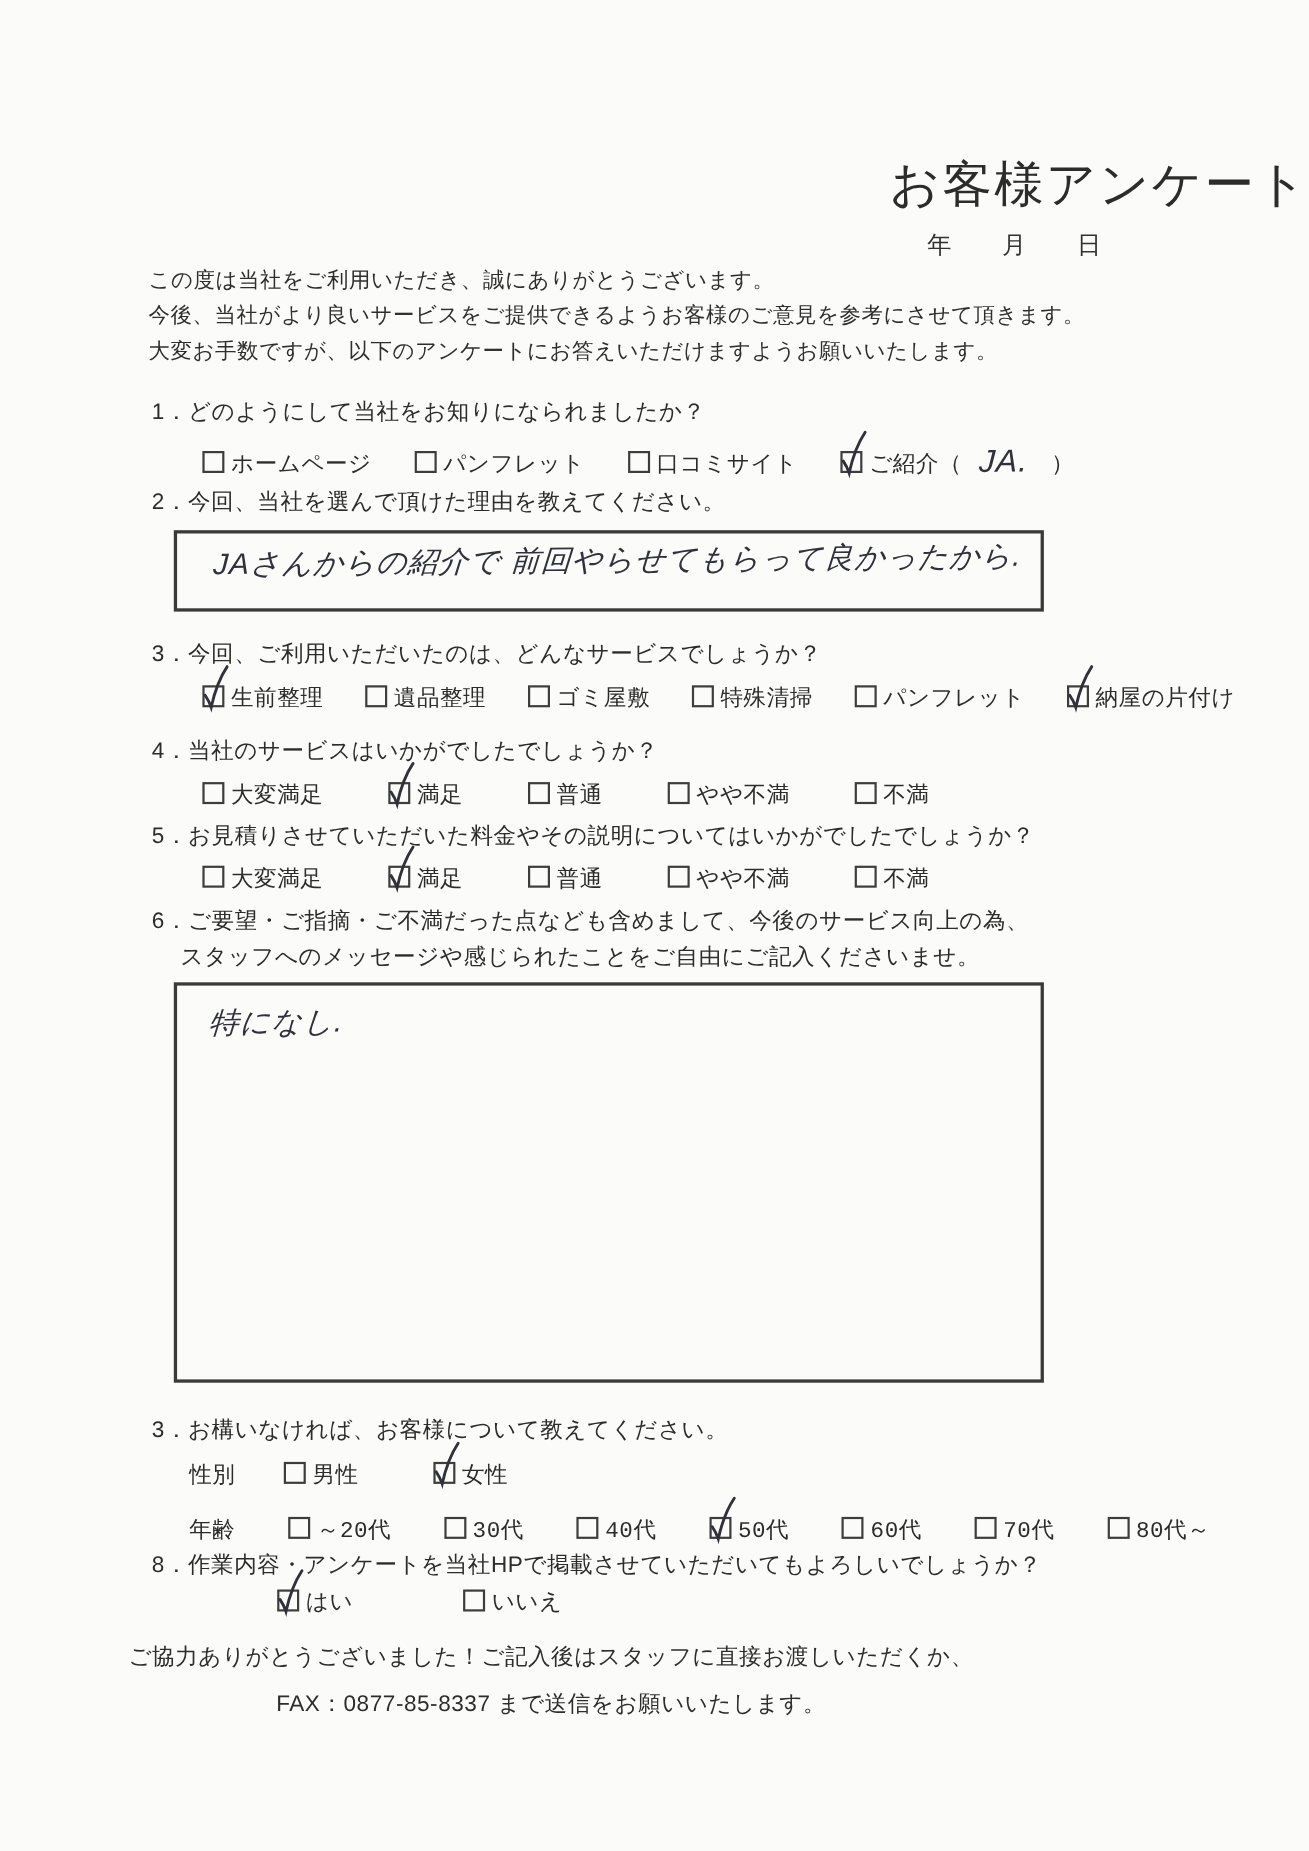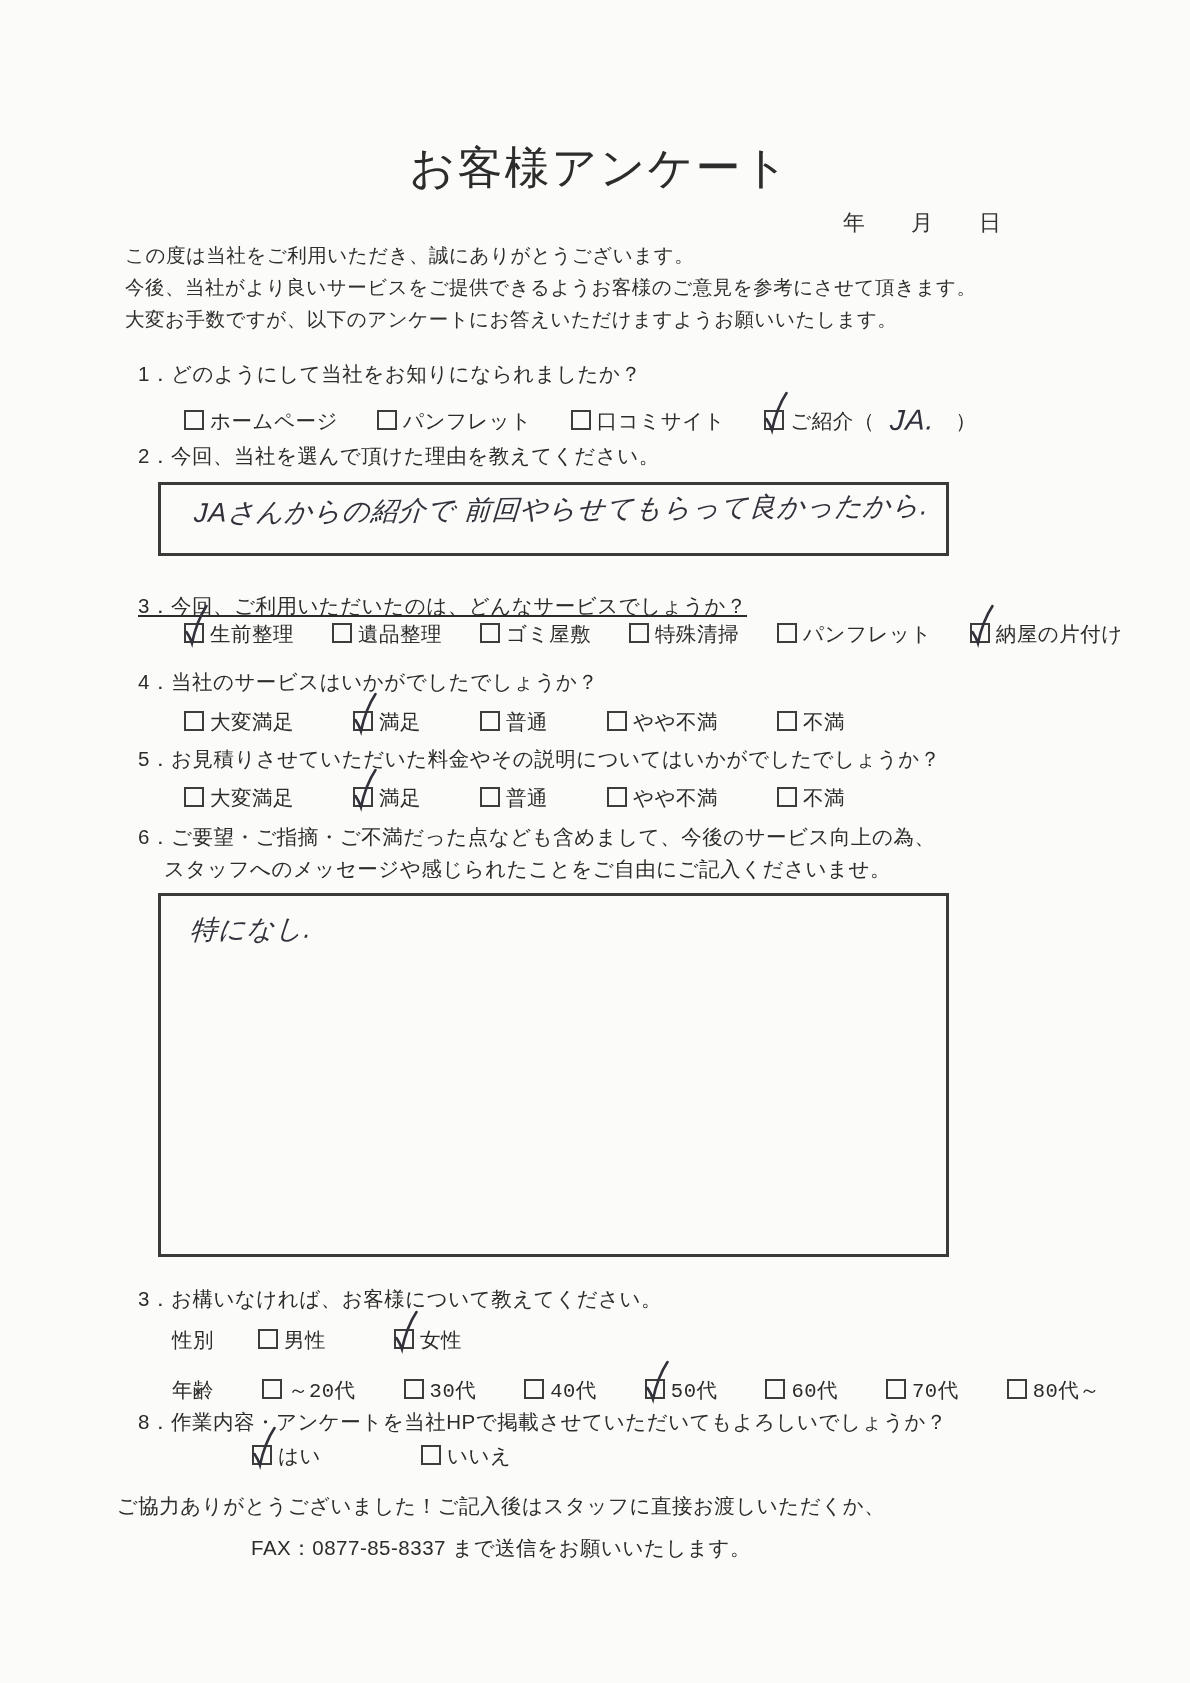--- a/index.html
+++ b/index.html
@@ -7,31 +7,31 @@
     width:1190px;height:1683px;
     background:#fbfbf9;
     font-family:"Liberation Sans","DejaVu Sans",sans-serif;
     color:#2b2b2b;
     position:relative;
     overflow:hidden;
   }
   .abs{position:absolute;}
   .title{
     top:138px;left:0;width:1190px;
-    text-align:center;
+    text-align:right;
     font-size:45px;font-weight:500;letter-spacing:2px;
     color:#2c2c2c;margin:0;padding-left:10px;box-sizing:border-box;
   }
   .date-row{
     top:208px;left:843px;
     display:flex;gap:46px;
     font-size:22px;color:#323232;
   }
   .intro{
-    top:239px;left:125px;
+    top:239px;left:135px;
     font-size:19.5px;line-height:32px;color:#2e2e2e;
     letter-spacing:.5px;
   }
   .q-label{
     font-size:20.5px;color:#2c2c2c;letter-spacing:.5px;
     white-space:nowrap;
   }
   .opt-row{
     display:flex;align-items:center;white-space:nowrap;
   }
@@ -113,21 +113,21 @@
     <span class="hand referral-hand">JA.</span>
     <span class="opt-label">）</span>
   </span>
 </div>
 
 <div class="abs q-label" style="top:442px;left:138px;">2．今回、当社を選んで頂けた理由を教えてください。</div>
 <div class="abs answer-box" style="top:482px;left:158px;width:791px;height:74px;">
   <span class="hand box2-hand">JAさんからの紹介で 前回やらせてもらって良かったから.</span>
 </div>
 
-<div class="abs q-label" style="top:592px;left:138px;text-decoration:underline;">3．今回、ご利用いただいたのは、どんなサービスでしょうか？</div>
+<div class="abs q-label" style="top:580px;left:138px;">3．今回、ご利用いただいたのは、どんなサービスでしょうか？</div>
 <div class="abs opt-row" style="top:620px;left:172px;gap:26px;">
   <span class="opt">
     <span class="cb checked">
         <svg class="tick" viewBox="0 0 26 42">
           <path d="M4.5 28 C6.5 31, 8.5 34.5, 10 39 C13 25, 18.5 11, 24.5 2" fill="none" stroke="#30313a" stroke-width="2.6" stroke-linecap="round"></path>
         </svg>
       </span>
     <span class="opt-label">生前整理</span>
   </span>
   <span class="opt">

